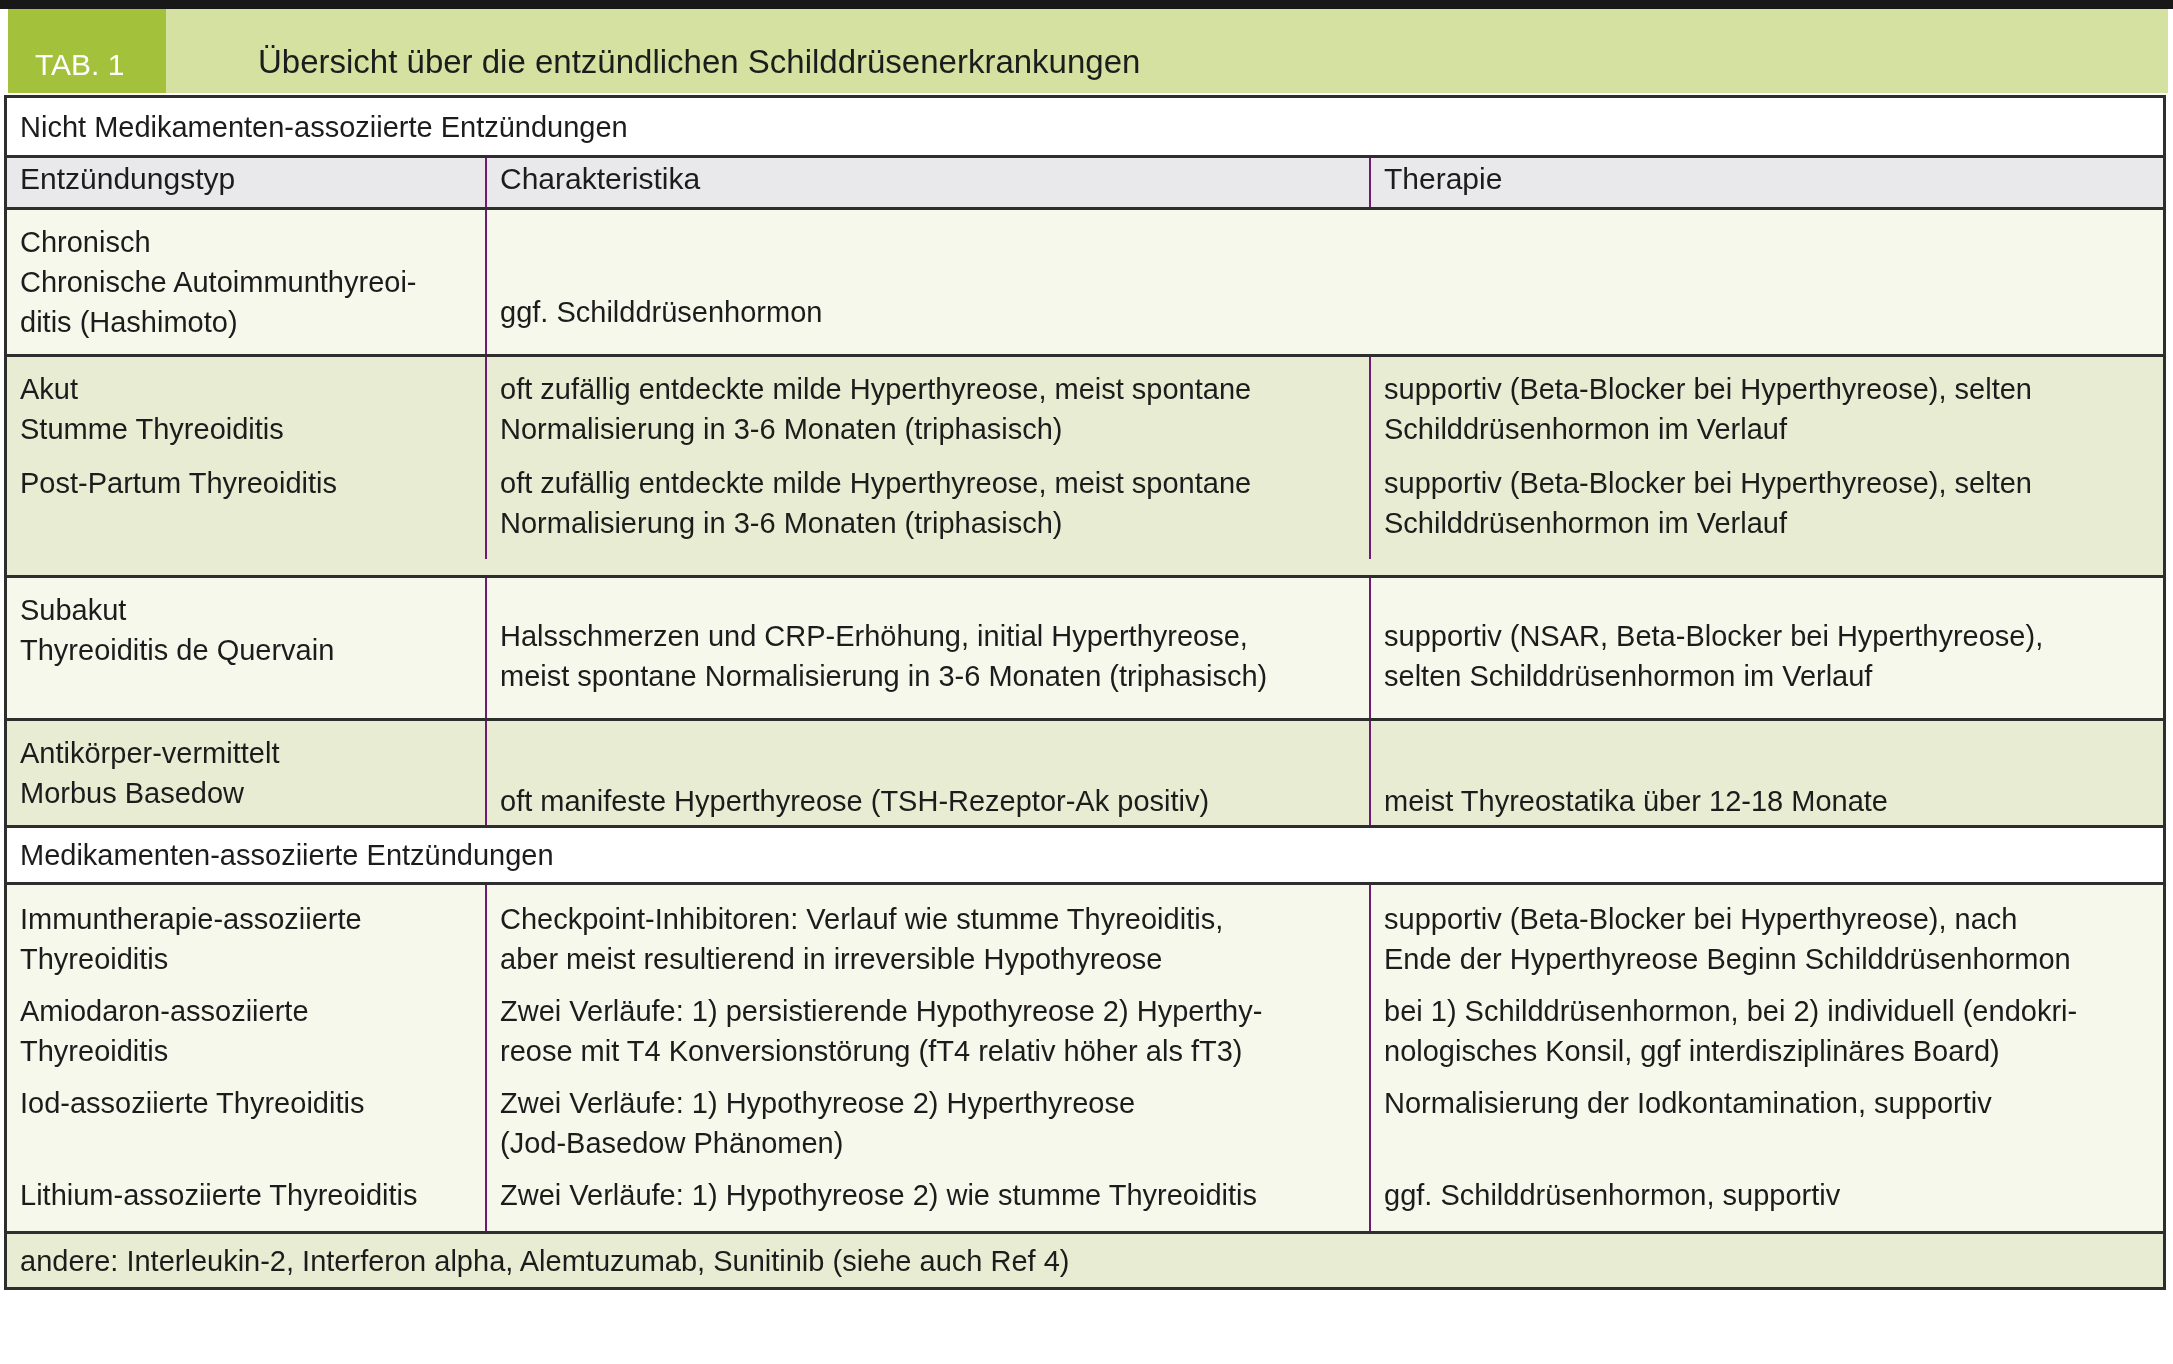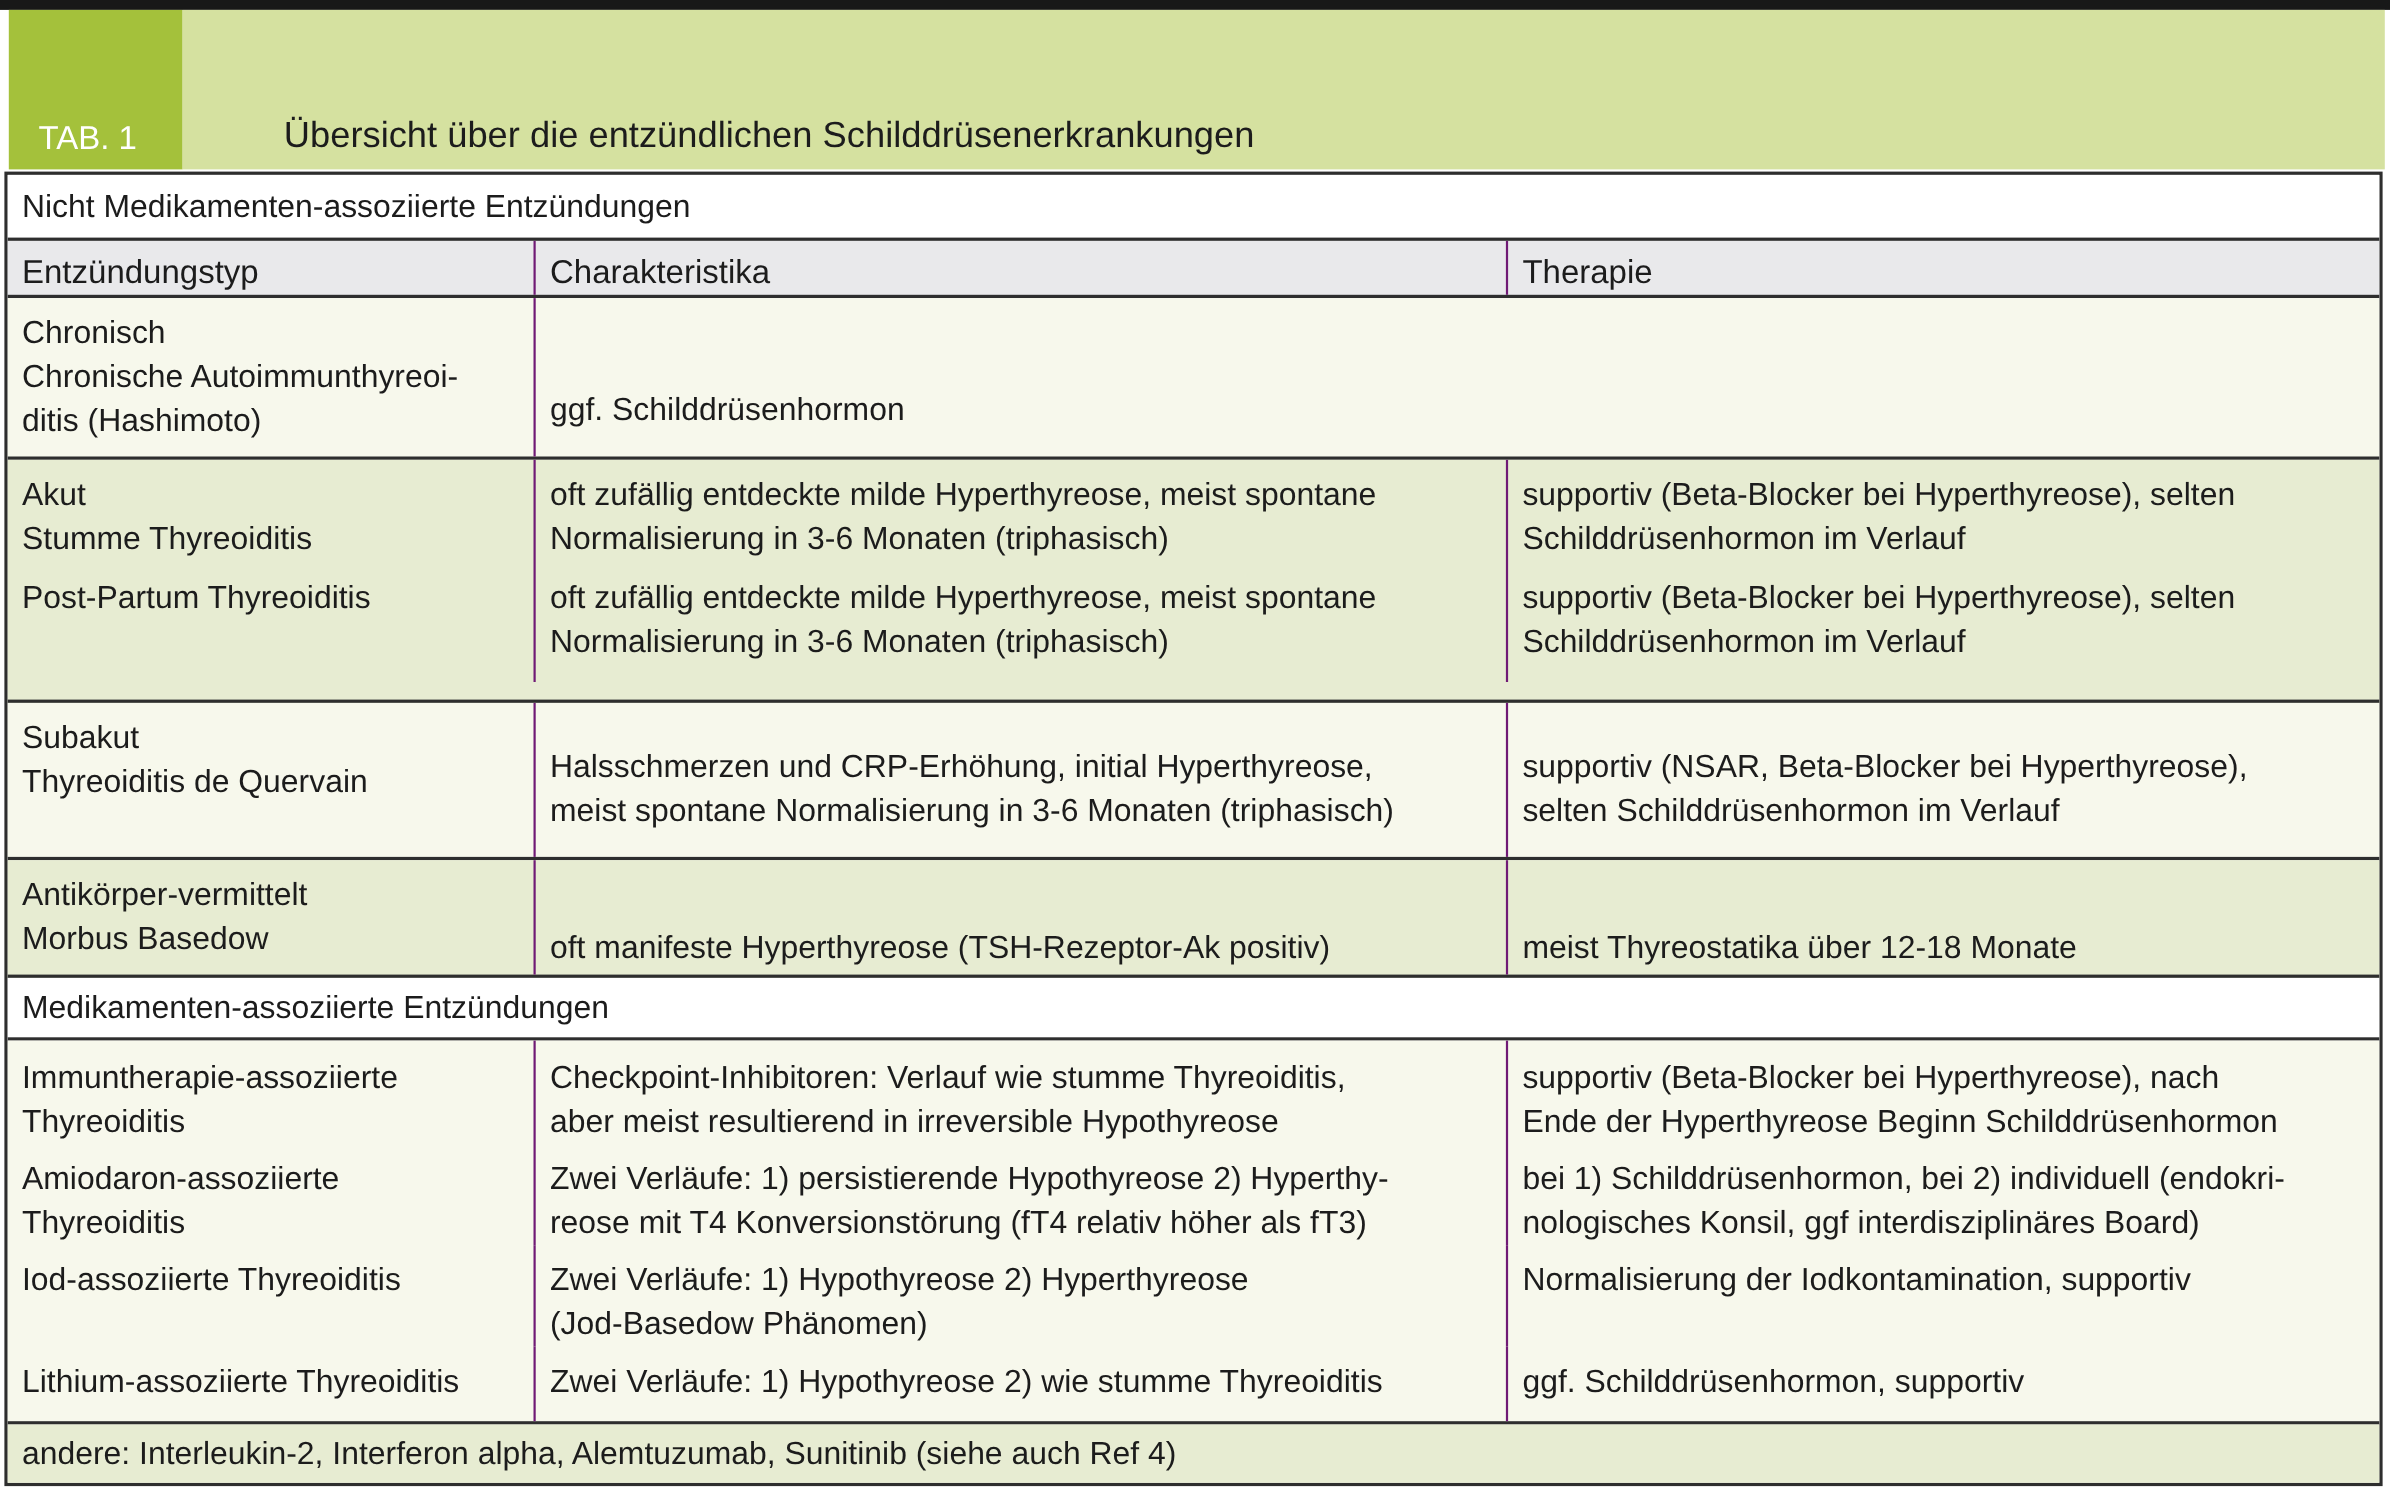--- a/index.html
+++ b/index.html
@@ -4,21 +4,21 @@
 <style>
   * { box-sizing: border-box; margin: 0; padding: 0; }
   html, body { background: #ffffff; }
   body {
     width: 2173px; height: 1364px; overflow: hidden;
     font-family: "Liberation Sans", "DejaVu Sans", sans-serif;
     color: #1c1c1c;
   }
   
   .topbar { height: 9px; width: 100%; background: #181818; }
-  .band { margin: 0 5px 0 8px; height: 145px; display: flex; }
+  .band { margin: 0 5px 0 8px; height: 84px; display: flex; }
   .badge {
     width: 158px; background: #a4c13b; color: #ffffff;
     display: flex; align-items: flex-end;
     padding: 0 0 13px 27px; font-size: 30px; line-height: 1.05;
   }
   .band-title {
     flex: 1; background: #d5e1a0;
     display: flex; align-items: flex-end;
     padding: 0 0 13px 92px; font-size: 33px; line-height: 1.05;
   }
@@ -31,21 +31,21 @@
   .trow:last-child { border-bottom: none; }
   .span-row { display: flex; align-items: center; padding: 0 14px 0 13px; font-size: 30px; }
   .sec { background: #ffffff; min-height: 60px; }
   .sec2 { min-height: 57px; }
   .foot { background: #e7ecd2; min-height: 53px; font-size: 29px; }
   .grid { display: grid; grid-template-columns: 478px 884px 1fr; }
   .cell { display: flex; flex-direction: column; padding: 12px 14px 12px 13px; }
   .cell.c2, .cell.c3 { border-left: 2px solid #701a75; }
   .txt { white-space: pre-line; font-size: 29px; line-height: 40px; }
   .colhead { background: #e9e9eb; min-height: 52px; }
-  .colhead .cell { justify-content: flex-end; padding-top: 4px; padding-bottom: 4px; }
+  .colhead .cell { justify-content: flex-start; padding-top: 4px; padding-bottom: 4px; }
   .colhead .txt { font-size: 30px; line-height: 1.1; }
   .bg-cream { background: #f7f8ec; }
   .bg-green { background: #e7ecd2; }
   .r-chronisch { min-height: 143px; }
   .r-akut { min-height: 221px; }
   .r-subakut { min-height: 143px; }
   .r-antikoerper { min-height: 103px; }
   .r-drugs { min-height: 338px; }
   .v-bottom { justify-content: flex-end; padding-bottom: 22px; }
   .v-bottom-sm { justify-content: flex-end; padding-bottom: 4px; }

